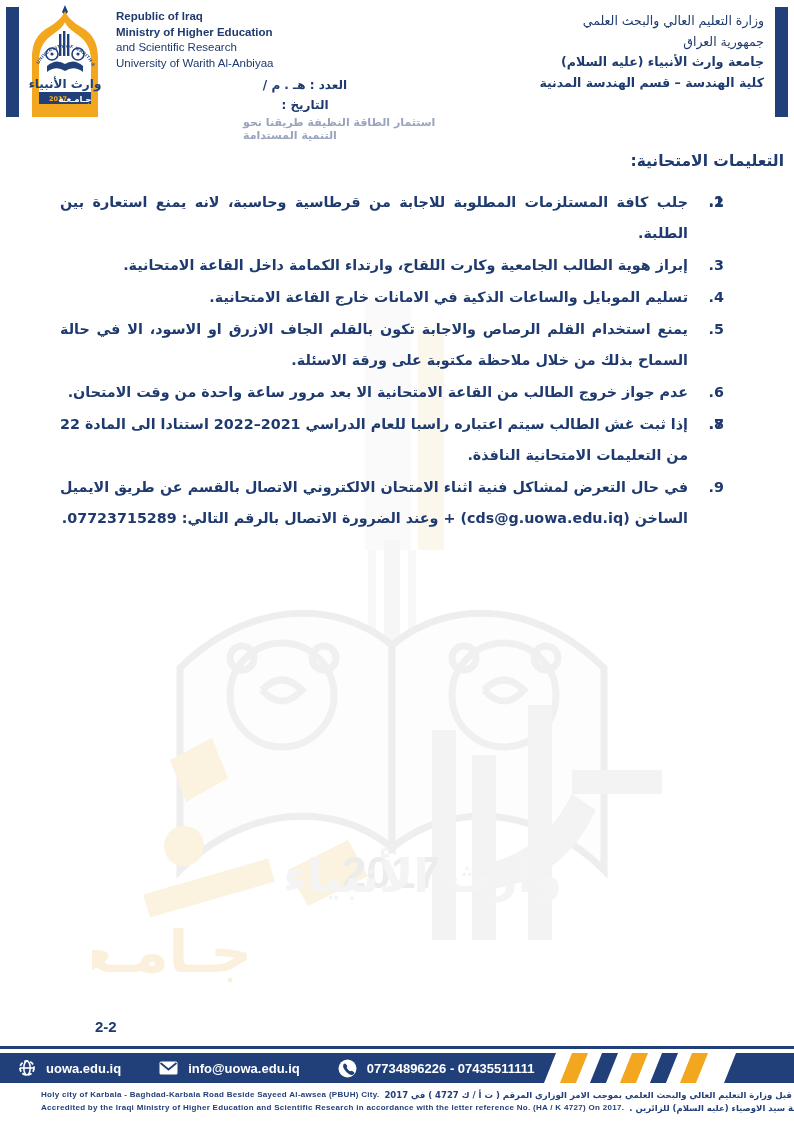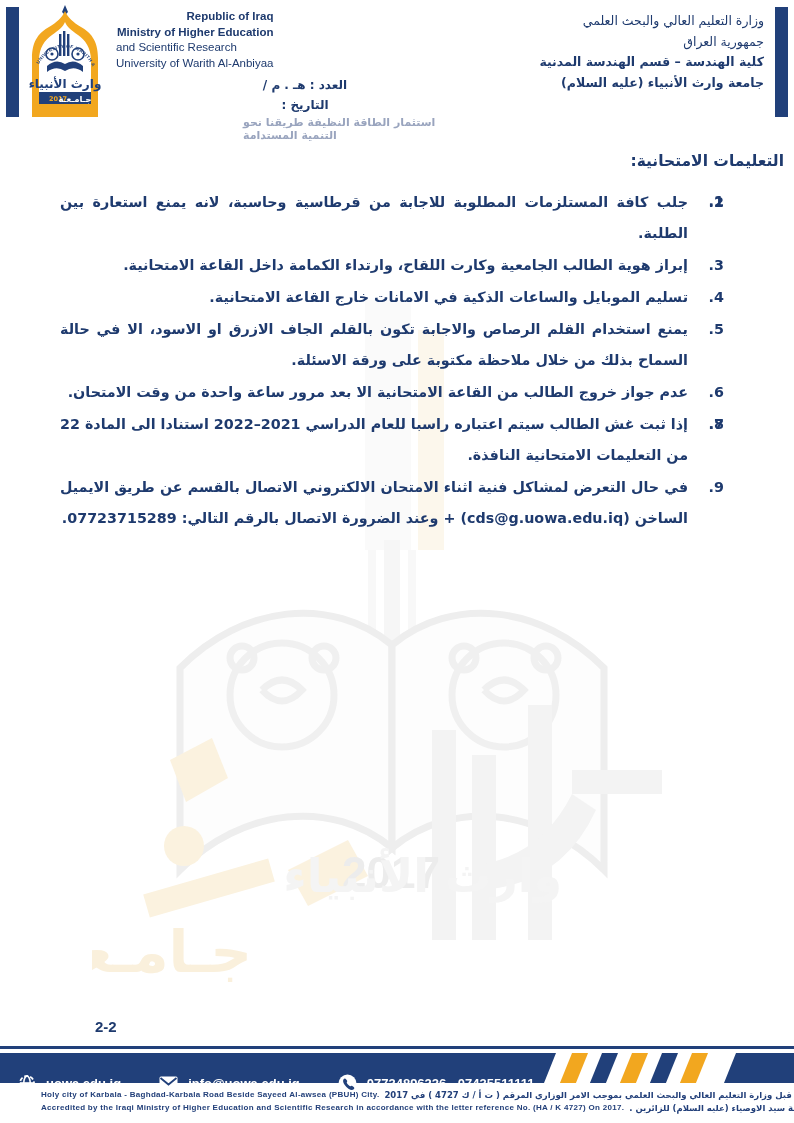--- a/index.html
+++ b/index.html
@@ -5,21 +5,21 @@
   html,body{margin:0;padding:0;background:#e8e8e8;}
   .page{position:relative;width:794px;height:1123px;background:#ffffff;overflow:hidden;
         font-family:"DejaVu Sans",sans-serif;margin:0 auto;}
 
   
   .edge-bar{position:absolute;top:7px;width:13px;height:110px;background:#21407a;}
   .edge-bar.left{left:6px;} .edge-bar.right{right:6px;}
   .logo{position:absolute;left:23px;top:4px;width:84px;height:114px;}
   .en-block{position:absolute;left:116px;top:9px;font-family:"Liberation Sans",sans-serif;
             color:#1e3a6e;font-size:11.5px;line-height:15.5px;}
-  .en-block .b{font-weight:700;text-align:right;}
+  .en-block .b{font-weight:700;}
   .ar-block{position:absolute;right:30px;top:11px;direction:rtl;text-align:right;
             color:#1e3a6e;font-size:12.5px;line-height:20.5px;}
   .ar-block .b{font-weight:700;}
   .meta-block{position:absolute;right:404px;top:75px;width:170px;direction:rtl;text-align:center;
               color:#1e3a6e;font-size:12px;font-weight:700;line-height:20px;}
   .slogan{position:absolute;left:243px;top:116px;width:224px;direction:rtl;text-align:left;
           color:#99a4be;font-size:11px;font-weight:700;}
 
   
   .doc-title{position:absolute;top:152px;right:10px;direction:rtl;color:#1e3a6e;
@@ -41,21 +41,21 @@
   .footer-bar{position:absolute;left:0;top:1053px;width:794px;height:30px;background:#ffffff;}
   .bar-left{position:absolute;left:0;top:0;height:30px;width:556px;background:#21407a;
             clip-path:polygon(0 0,100% 0,calc(100% - 12px) 100%,0 100%);}
   .bar-cap{position:absolute;right:0;top:0;height:30px;width:70px;background:#21407a;
            clip-path:polygon(12px 0,100% 0,100% 100%,0 100%);}
   .stripes{position:absolute;left:566px;top:0;height:30px;width:160px;display:flex;gap:14px;}
   .stripe{width:16px;height:30px;transform:skewX(-22deg);}
   .stripe.g{background:#f2a71f;} .stripe.n{background:#21407a;}
   .bar-contacts{position:absolute;left:18px;top:0;height:30px;display:flex;align-items:center;
                 gap:10px;color:#ffffff;font-family:"Liberation Sans",sans-serif;
-                font-size:13px;font-weight:700;z-index:2;margin-top:15px;}
+                font-size:13px;font-weight:700;z-index:2;}
   .bar-contacts .gap{width:18px;}
   .foot-lines{position:absolute;left:28px;right:14px;z-index:2;display:flex;align-items:center;}
   .foot-lines.l1{top:1088px;} .foot-lines.l2{top:1101px;}
   .foot-en{font-family:"Liberation Sans",sans-serif;color:#23407a;font-size:8px;font-weight:700;
            letter-spacing:.3px;margin-left:5px;white-space:nowrap;padding-left:8px;}
   .foot-ar{direction:rtl;color:#23407a;font-size:8.5px;font-weight:700;margin-right:auto;
            margin-left:5px;white-space:nowrap;}
   .spacer{flex:1;}
 </style>
 </head>
@@ -94,22 +94,22 @@
   <div class="en-block">
     <div class="b">Republic of Iraq</div>
     <div class="b">Ministry of Higher Education</div>
     <div>and Scientific Research</div>
     <div>University of Warith Al-Anbiyaa</div>
   </div>
 
   <div class="ar-block">
     <div>وزارة التعليم العالي والبحث العلمي</div>
     <div>جمهورية العراق</div>
+    <div class="b">جامعة وارث الأنبياء (عليه السلام)</div>
     <div class="b">كلية الهندسة – قسم الهندسة المدنية</div>
-    <div class="b">جامعة وارث الأنبياء (عليه السلام)</div>
   </div>
 
   <div class="meta-block">
     <div>العدد : هـ . م /</div>
     <div>التاريخ :</div>
   </div>
 
   <div class="slogan">استثمار الطاقة النظيفة طريقنا نحو التنمية المستدامة</div>
 
   <div class="doc-title">التعليمات الامتحانية:</div>

